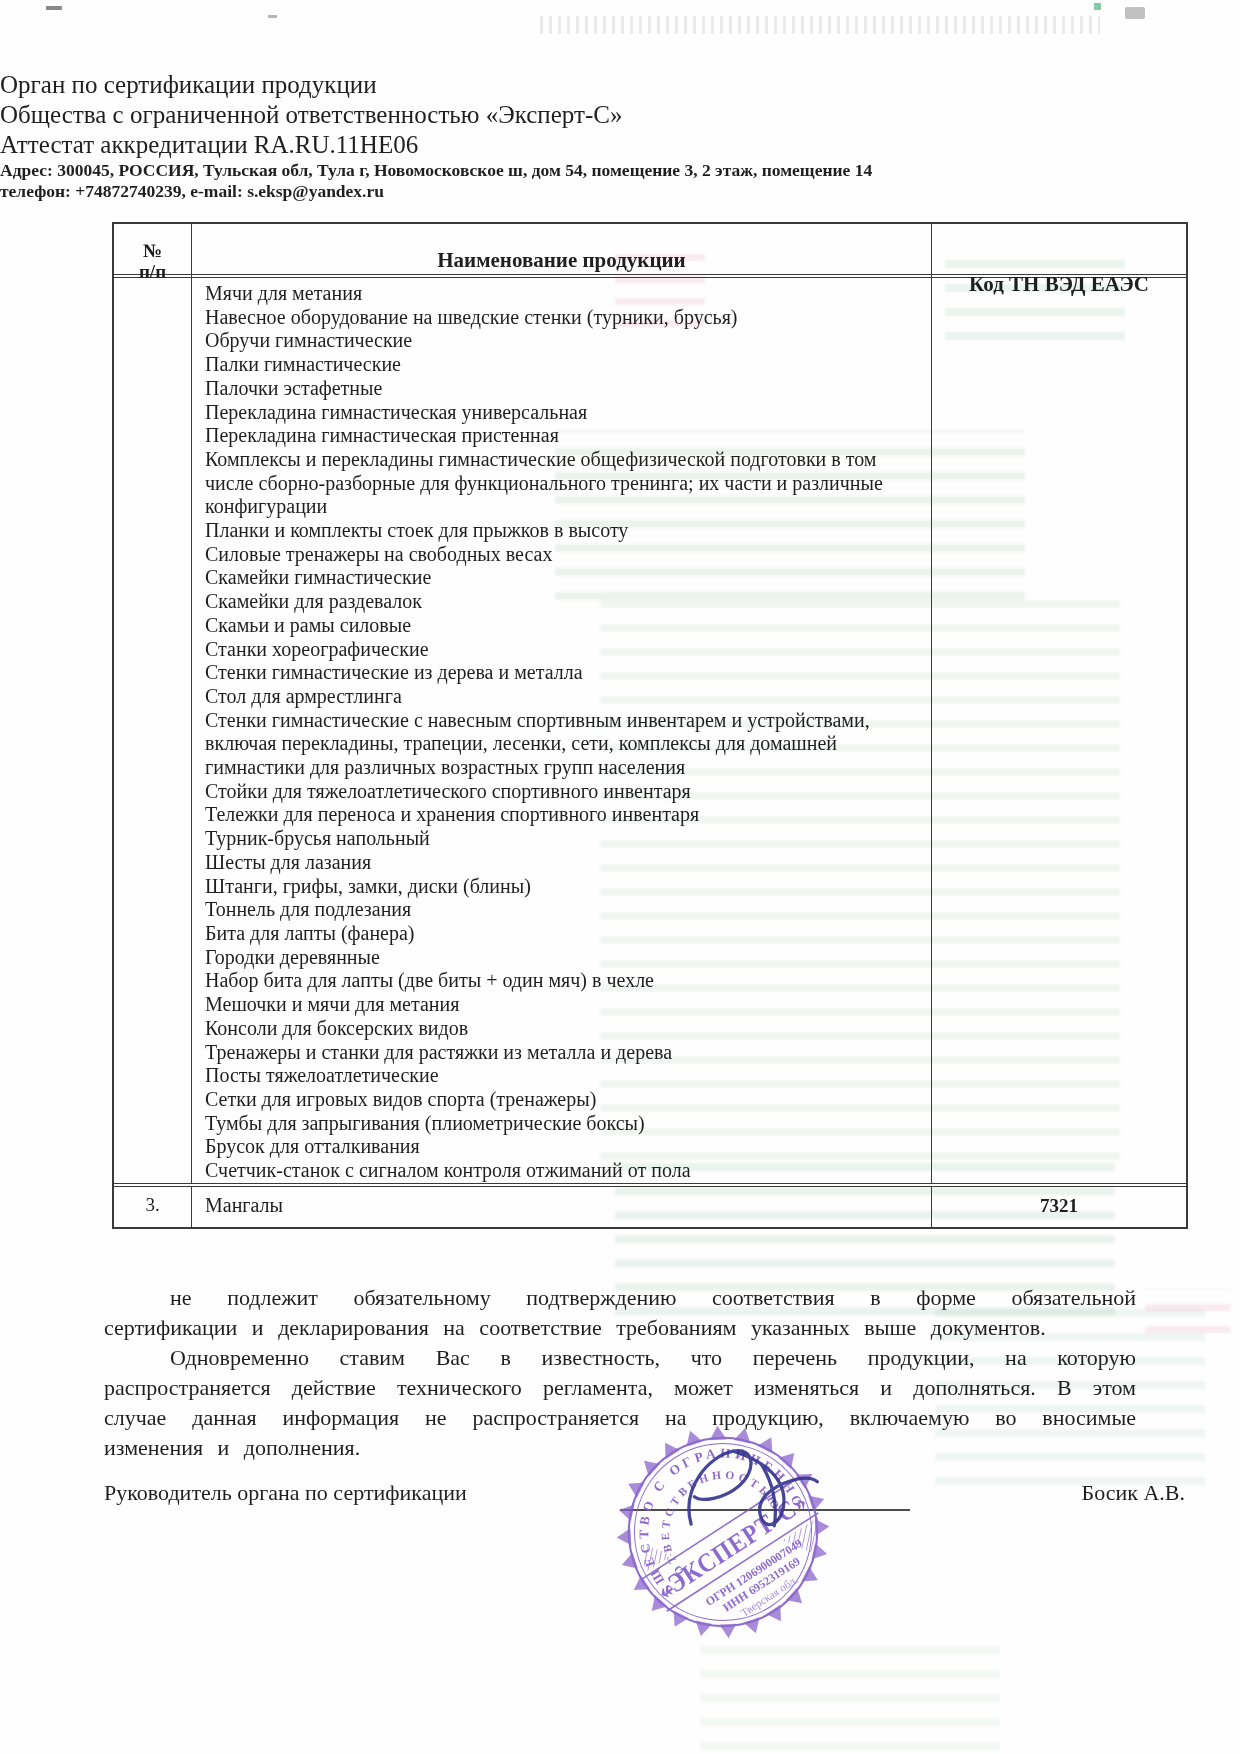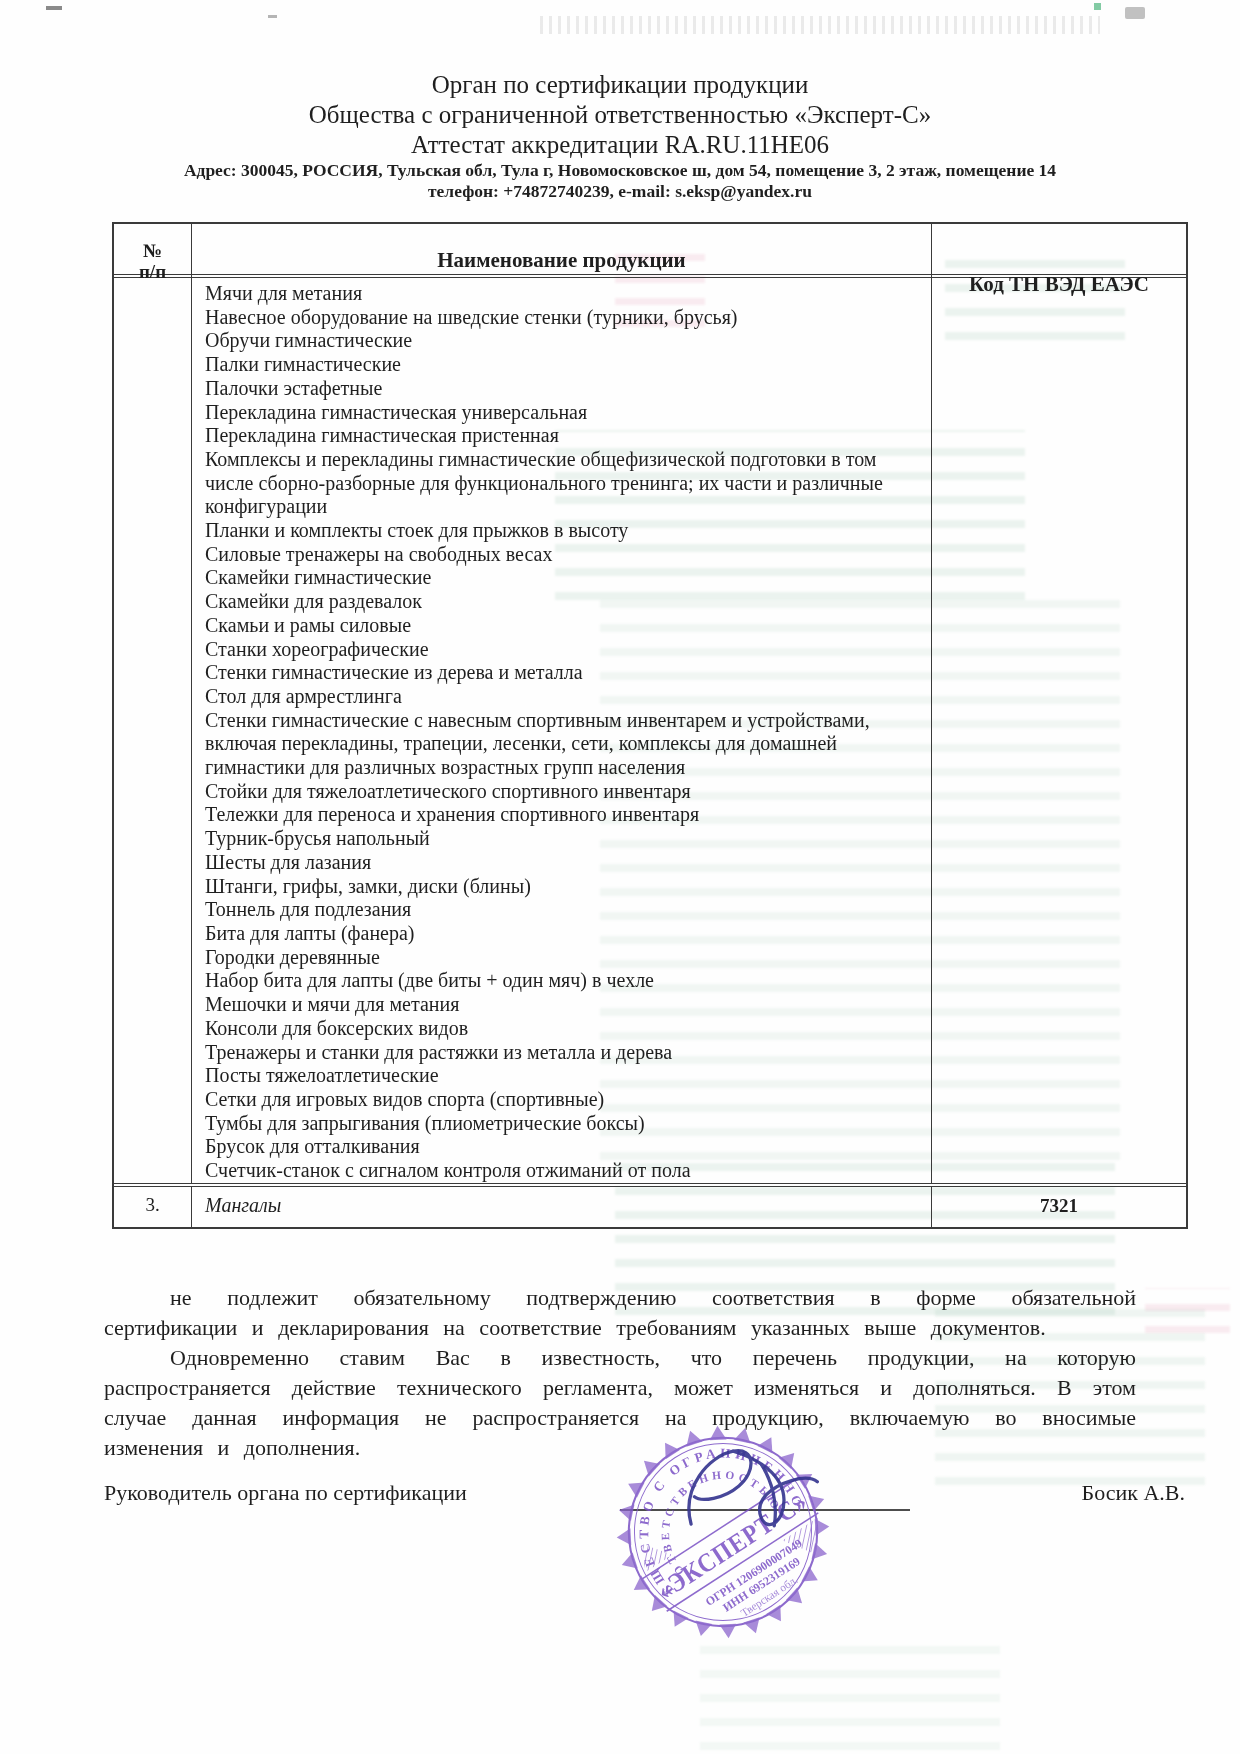--- a/index.html
+++ b/index.html
@@ -3,40 +3,40 @@
 <meta charset="utf-8">
 <style>
   html,body { margin:0; padding:0; background:#ffffff; }
   .page {
     position:relative; width:1240px; height:1754px;
     background:#fefefe; overflow:hidden;
     font-family:"Liberation Serif","DejaVu Serif",serif;
     color:#1f1f1f;
   }
   
-  .doc-header { position:absolute; top:70px; left:0; width:100%; text-align:center; }
+  .doc-header { position:absolute; top:70px; left:0; width:100%; }
   .h-line  { font-size:25px; line-height:30px; white-space:nowrap; }
   .h-small { font-size:17.5px; line-height:21px; white-space:nowrap;font-weight:bold; }
   
   .cert-table { position:absolute; top:222px; left:112px; width:1076px;
                 border:2px solid #3a3a3a; background:transparent; box-sizing:border-box; }
   .t-grid { display:grid; grid-template-columns:78px 740px 1fr; }
   .t-header { height:50px; border-bottom:4px double #3a3a3a; }
   .t-header > div { display:flex; align-items:center; justify-content:center;
                     font-weight:bold; text-align:center; }
   .cell-r { border-right:1.6px solid #3a3a3a; box-sizing:border-box; }
   .num-h { flex-direction:column; font-size:19px; line-height:21px; }
   .prod-h { font-size:21px; }
   .code-h { font-size:21px;margin-top:48px; }
   .t-big { min-height:904px; border-bottom:4px double #3a3a3a; }
   .cell-products { padding:4px 20px 0 13px; font-size:20px; line-height:23.7px; box-sizing:border-box; }
   .product-line { }
   .t-row3 { height:40px; }
   .r3-num  { text-align:center; font-size:19px; padding-top:7px; box-sizing:border-box; }
-  .r3-name { font-size:20px; padding:7px 0 0 13px; box-sizing:border-box;font-style:italic; }
+  .r3-name { font-size:20px; padding:7px 0 0 13px; box-sizing:border-box; }
   .r3-code { text-align:center; font-size:19px; font-weight:bold; padding-top:8px; box-sizing:border-box; }
   
   .body-text { position:absolute; top:1283px; left:104px; width:1032px;
                font-size:22px; line-height:30px; text-align:justify; word-spacing:9px; }
   .body-text p { margin:0; text-indent:66px; }
   
   .sig-row { position:absolute; top:1480px; left:104px; width:1081px;
              display:flex; justify-content:space-between; font-size:22px; }
   .sig-line { position:absolute; left:620px; top:1509px; width:290px; height:2px; background:#4d4d4d; }
   .stamp-svg { position:absolute; left:610px; top:1419px; width:226px; height:226px; opacity:0.87; }
@@ -119,21 +119,21 @@
           <div class="product-line">Шесты для лазания</div>
           <div class="product-line">Штанги, грифы, замки, диски (блины)</div>
           <div class="product-line">Тоннель для подлезания</div>
           <div class="product-line">Бита для лапты (фанера)</div>
           <div class="product-line">Городки деревянные</div>
           <div class="product-line">Набор бита для лапты (две биты + один мяч) в чехле</div>
           <div class="product-line">Мешочки и мячи для метания</div>
           <div class="product-line">Консоли для боксерских видов</div>
           <div class="product-line">Тренажеры и станки для растяжки из металла и дерева</div>
           <div class="product-line">Посты тяжелоатлетические</div>
-          <div class="product-line">Сетки для игровых видов спорта (спортивные)</div>
+          <div class="product-line">Сетки для игровых видов спорта (тренажеры)</div>
           <div class="product-line">Тумбы для запрыгивания (плиометрические боксы)</div>
           <div class="product-line">Брусок для отталкивания</div>
           <div class="product-line">Счетчик-станок с сигналом контроля отжиманий от пола</div>
         </div>
       <div></div>
     </div>
 
     <div class="t-grid t-row3">
       <div class="cell-r r3-num">3.</div>
       <div class="cell-r r3-name">Мангалы</div>

